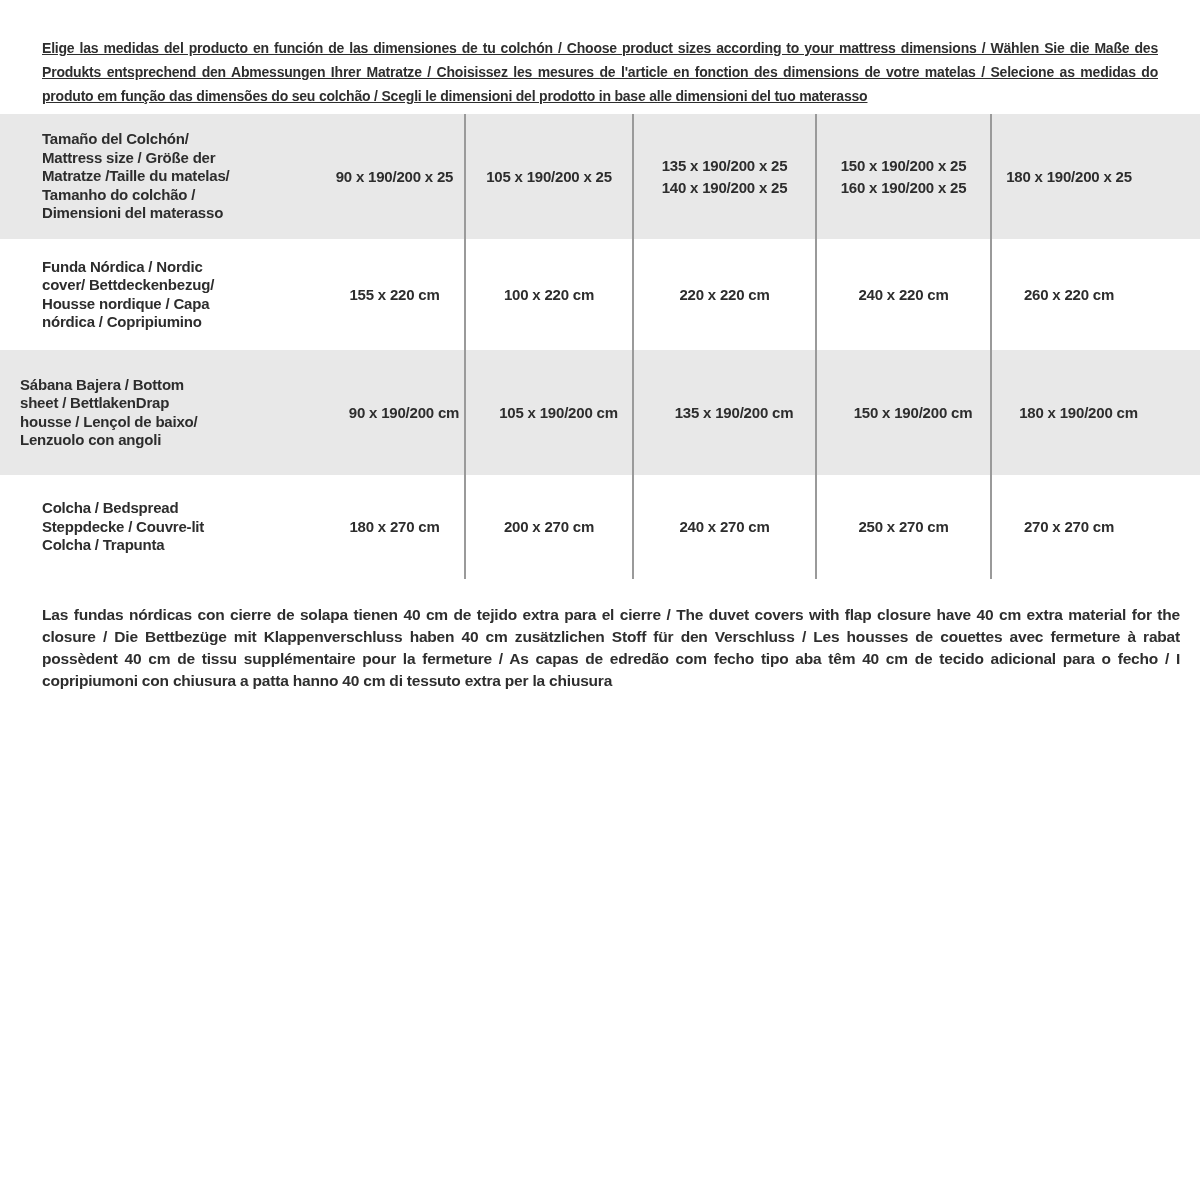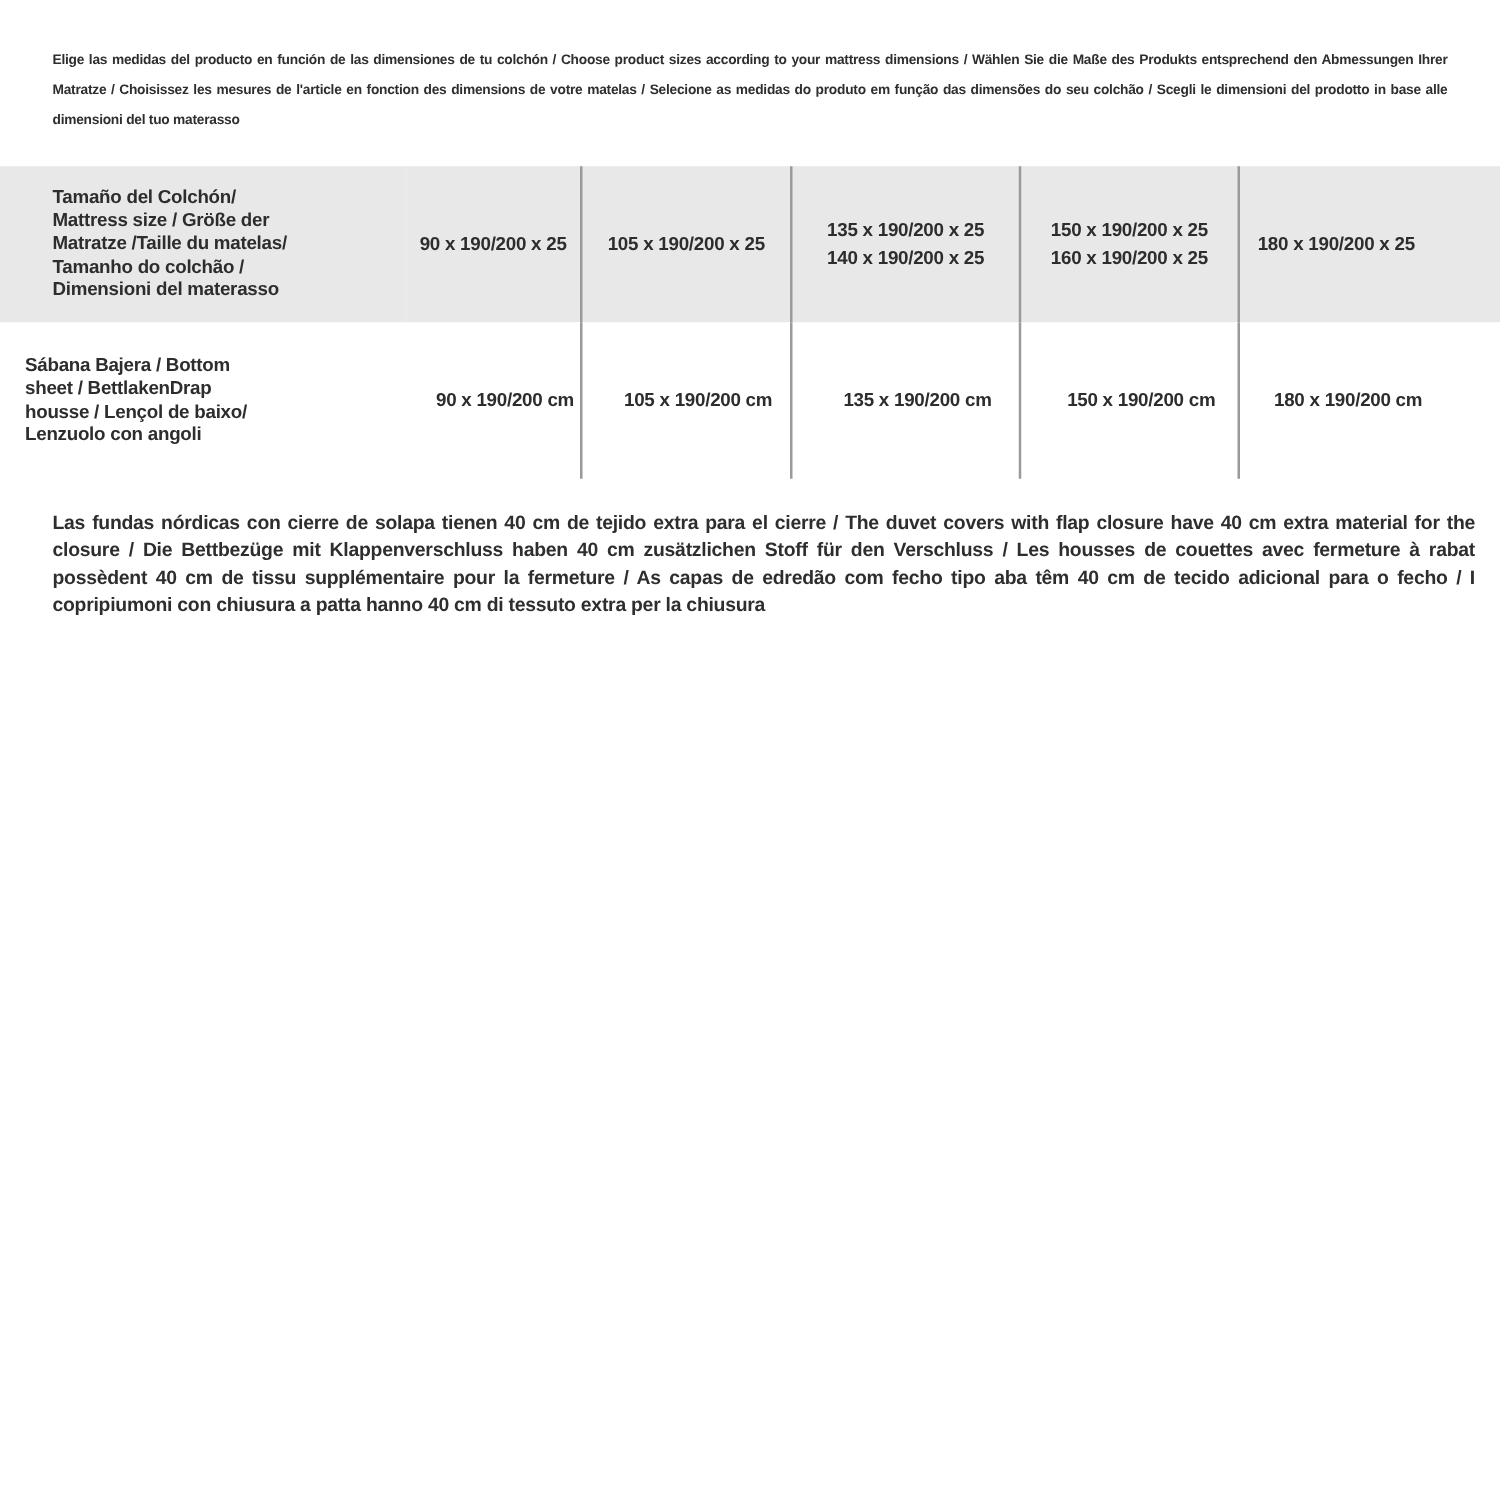--- a/index.html
+++ b/index.html
@@ -14,30 +14,31 @@
     -webkit-font-smoothing: antialiased;
   }
   .page {
     width: 1200px;
     height: 1200px;
     background: #ffffff;
     overflow: hidden;
   }
   .intro {
     margin: 36px 42px 0 42px;
-    font-size: 11px;
+    font-size: 14px;
     line-height: 24px;
     font-weight: bold;
     font-stretch: condensed;
     letter-spacing: -0.2px;
     text-align: justify;
     color: #2e2e2e;
+    text-decoration: underline;
   }
   table.size-table {
-    margin-top: 25px;
+    margin-top: 6px;
     width: 1200px;
     table-layout: fixed;
     border-collapse: collapse;
   }
   table.size-table tr:nth-child(odd) {
     background: #e8e8e8;
   }
   table.size-table tr:nth-child(even) {
     background: #ffffff;
   }
@@ -111,29 +112,50 @@
 Tamanho do colchão /
 Dimensioni del materasso</td>
         <td class="v">90 x 190/200 x 25</td>
         <td class="v rule">105 x 190/200 x 25</td>
         <td class="v rule">135 x 190/200 x 25
 140 x 190/200 x 25</td>
         <td class="v rule">150 x 190/200 x 25
 160 x 190/200 x 25</td>
         <td class="v rule last">180 x 190/200 x 25</td>
       </tr>
+      <tr class="r2">
+        <td class="label">Funda Nórdica /  Nordic
+cover/ Bettdeckenbezug/
+Housse nordique  / Capa
+nórdica / Copripiumino</td>
+        <td class="v">155 x 220 cm</td>
+        <td class="v rule">100 x 220 cm</td>
+        <td class="v rule">220 x 220 cm</td>
+        <td class="v rule">240 x 220 cm</td>
+        <td class="v rule last">260 x 220 cm</td>
+      </tr>
       <tr class="r4">
         <td class="label">Sábana Bajera / Bottom
 sheet / BettlakenDrap
 housse / Lençol de baixo/
 Lenzuolo con angoli</td>
         <td class="v">90 x 190/200 cm</td>
         <td class="v rule">105 x 190/200 cm</td>
         <td class="v rule">135 x 190/200 cm</td>
         <td class="v rule">150 x 190/200 cm</td>
         <td class="v rule last">180 x 190/200 cm</td>
       </tr>
+      <tr class="r7">
+        <td class="label">Colcha / Bedspread
+Steppdecke / Couvre-lit
+Colcha / Trapunta</td>
+        <td class="v">180 x 270 cm</td>
+        <td class="v rule">200 x 270 cm</td>
+        <td class="v rule">240 x 270 cm</td>
+        <td class="v rule">250 x 270 cm</td>
+        <td class="v rule last">270 x 270 cm</td>
+      </tr>
     </tbody>
   </table>
 
   <p class="footnote">Las fundas nórdicas con cierre de solapa tienen 40 cm de tejido extra para el cierre  / The duvet covers with flap closure have 40 cm extra material for the closure / Die Bettbezüge mit Klappenverschluss haben 40 cm zusätzlichen Stoff für den Verschluss / Les housses de couettes avec fermeture à rabat possèdent 40 cm de tissu supplémentaire pour la fermeture / As capas de edredão com fecho tipo aba têm 40 cm de tecido adicional para o fecho / I copripiumoni con chiusura a patta hanno 40 cm di tessuto extra per la chiusura</p>
 
 </div>
 
 </body></html>

